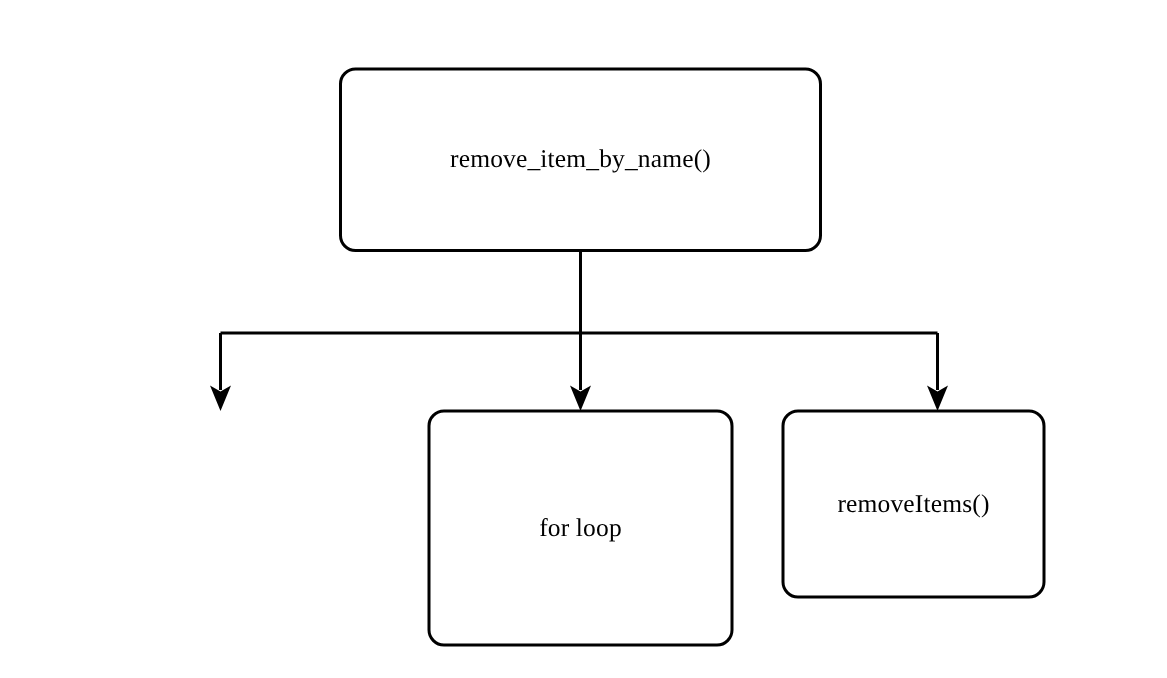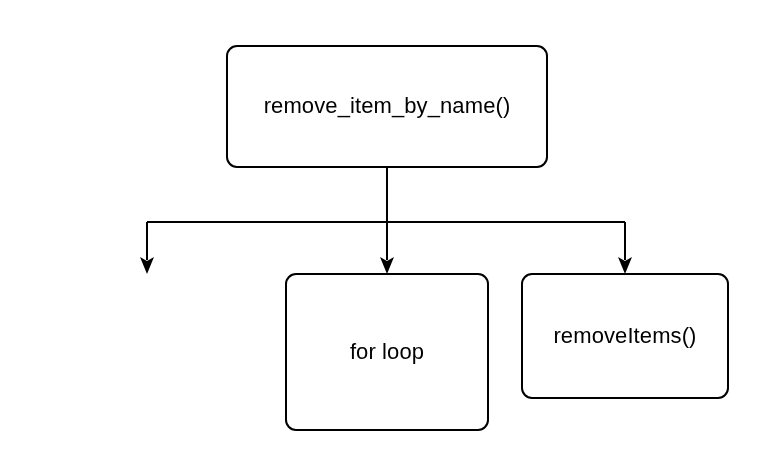--- a/index.html
+++ b/index.html
@@ -30,22 +30,22 @@
     box-sizing: border-box;
     background: #ffffff;
     border: 2px solid #000000;
     border-radius: 11px;
     display: flex;
     align-items: center;
     justify-content: center;
     z-index: 2;
   }
   .node-label {
-    font-family: Liberation Sans, sans-serif;
-    font-size: 22px;
+    font-family: Liberation Serif, serif;
+    font-size: 17px;
     line-height: 1.2;
     color: #000000;
     white-space: nowrap;
     letter-spacing: 0.1px;
     text-align: center;
   }
   #node-root {
     left: 226px;
     top: 45px;
     width: 322px;
@@ -60,21 +60,21 @@
   #node-child-1 {
     left: 285px;
     top: 273px;
     width: 204px;
     height: 158px;
     align-items: center;
   }
   #node-child-2 {
     left: 521px;
     top: 273px;
-    width: 208px;
+    width: 176px;
     height: 126px;
   }
 </style>
 </head>
 <body>
 
 <div id="canvas">
 
   <svg id="edges" viewBox="0 0 778 452" width="778" height="452" xmlns="http://www.w3.org/2000/svg">
     <g fill="none" stroke="#000000" stroke-width="2" stroke-linecap="butt">

